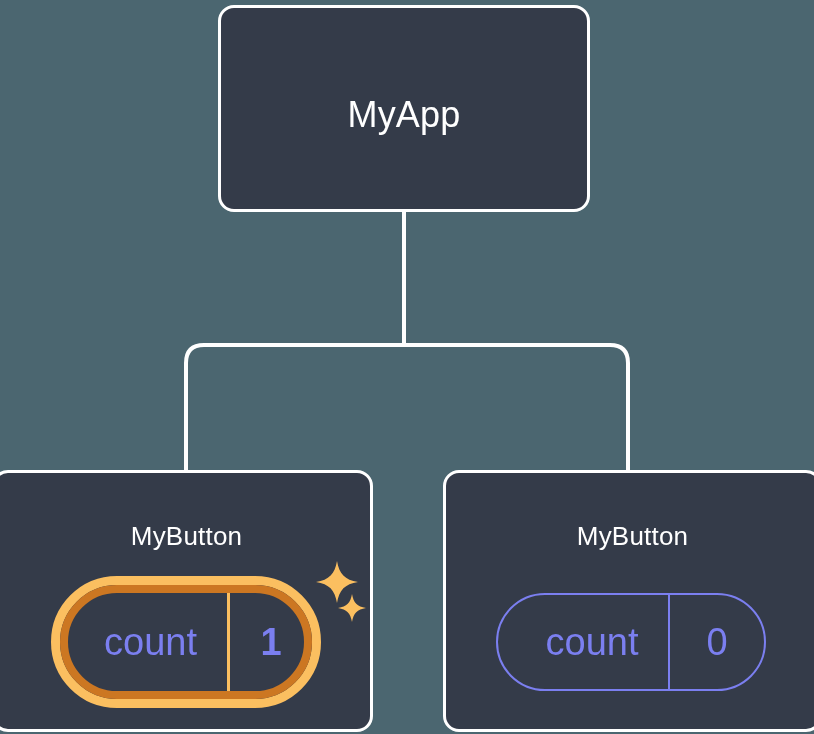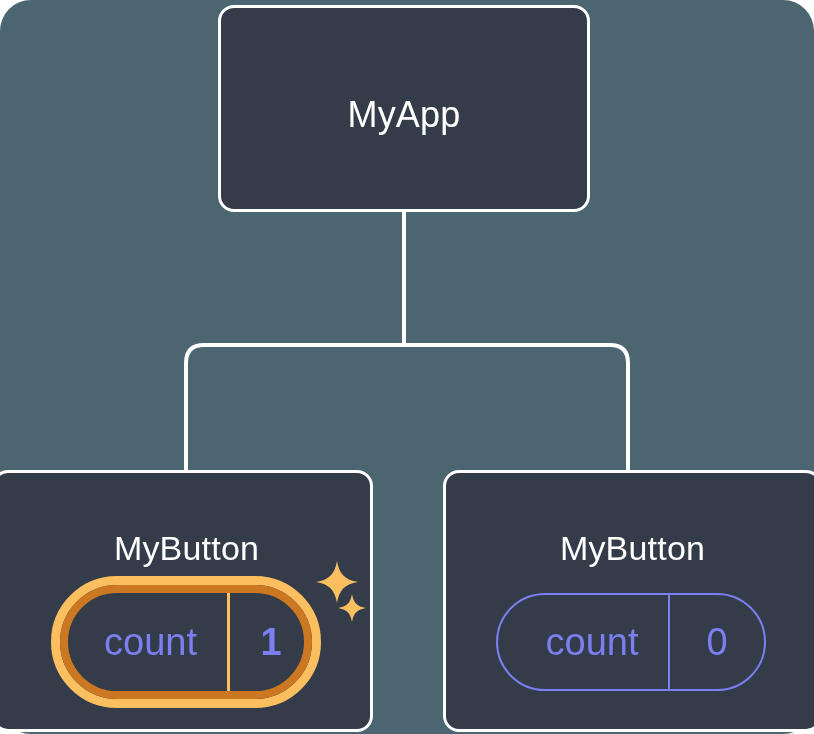--- a/index.html
+++ b/index.html
@@ -10,21 +10,20 @@
     width: 814px;
     height: 734px;
     overflow: hidden;
     font-family: "Liberation Sans", sans-serif;
   }
   #stage {
     position: relative;
     width: 814px;
     height: 734px;
     background: #4b6670;
-    border-radius: 31px;
   }
 
   
   #connectors {
     position: absolute;
     left: 0;
     top: 0;
     width: 814px;
     height: 734px;
   }
@@ -66,22 +65,22 @@
     height: 262px;
   }
   #node-right {
     left: 443px;
     top: 470px;
     width: 379px;
     height: 262px;
   }
   #node-left .node-title,
   #node-right .node-title {
-    top: 56px;
-    font-size: 34px;
+    top: 48px;
+    font-size: 26px;
   }
   #node-left .node-title { left: 8px; right: 0; }
 
   
   .pill {
     position: absolute;
     box-sizing: border-box;
     display: flex;
     align-items: stretch;
     border-radius: 999px;

